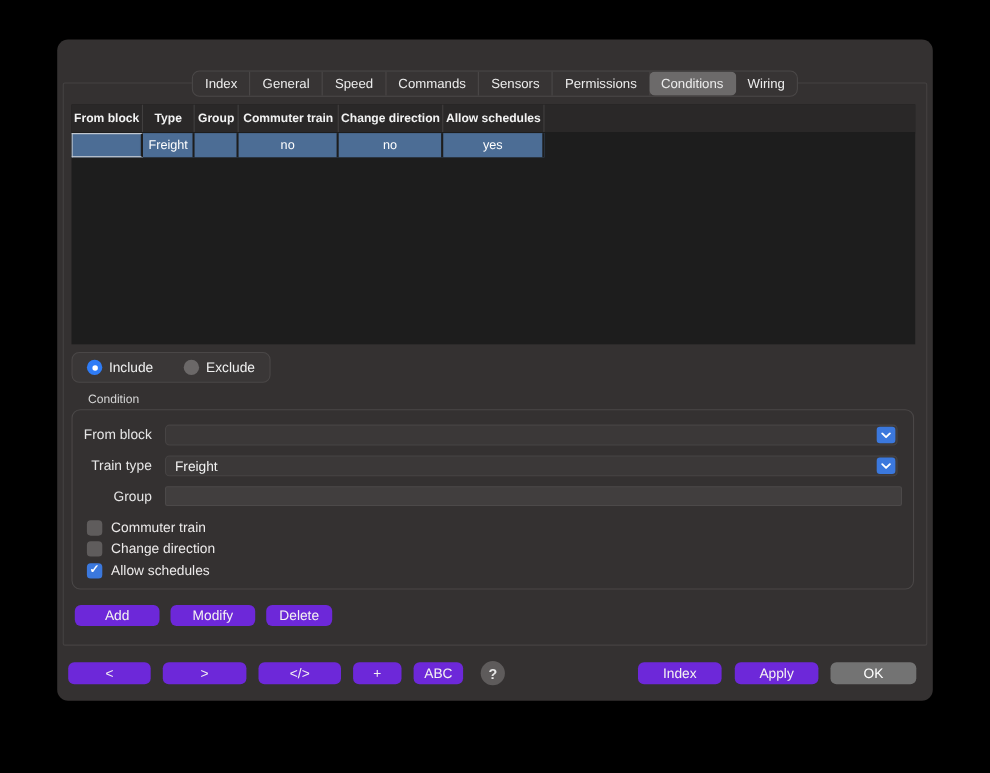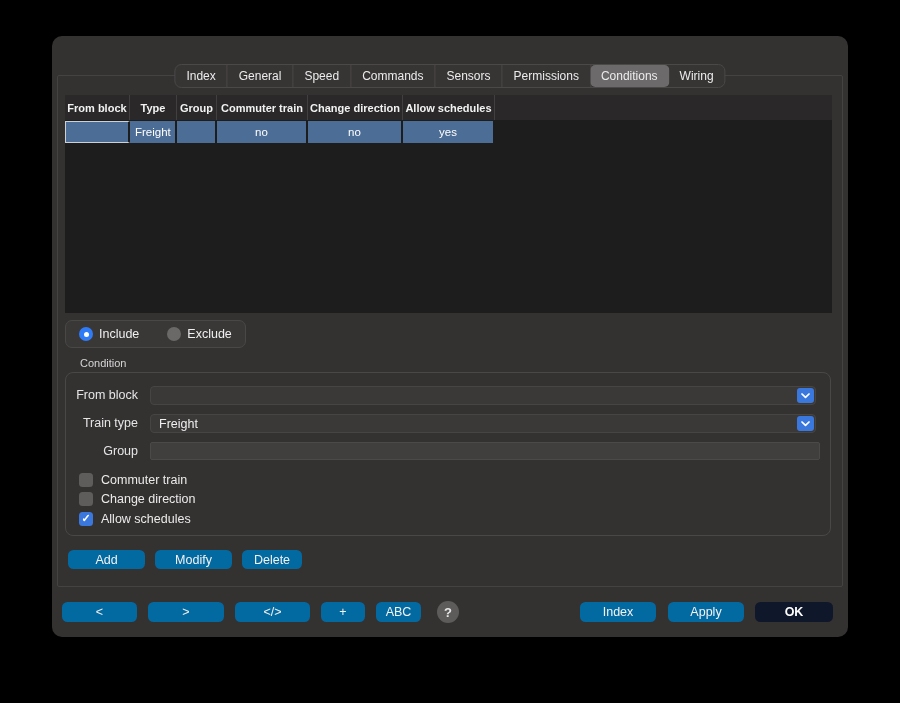--- a/index.html
+++ b/index.html
@@ -108,26 +108,26 @@
   .checkrow{position:absolute;left:27px;display:flex;align-items:center;gap:8px;height:15px;}
   .checkbox{
     width:14px;height:14px;border-radius:3.5px;background:#5f5c5c;flex:none;
     display:flex;align-items:center;justify-content:center;
     font-size:11px;font-weight:bold;color:transparent;line-height:1;
   }
   .checkbox.on{background:#3b78dd;color:#fff;}
   .checklabel{font-size:12.5px;color:#eceaea;white-space:nowrap;}
   
   .gbtn{
-    position:absolute;height:20px;background:#0369a1;border:none;border-radius:5.5px;
+    position:absolute;height:20px;background:#6d28d9;border:none;border-radius:5.5px;
     font-family:"Liberation Sans",sans-serif;font-size:12.5px;color:#f4f2f2;
     display:flex;align-items:center;justify-content:center;padding:0;box-sizing:border-box;
     cursor:default;white-space:nowrap;
   }
-  .gbtn.primary{background:#0f172a;color:#fff;font-weight:bold;}
+  .gbtn.primary{background:#737373;color:#fff;}
   .helpbtn{
     position:absolute;width:22px;height:22px;border-radius:50%;background:#5e5b5b;
     display:flex;align-items:center;justify-content:center;font-size:13px;font-weight:bold;color:#e8e8e8;
   }
 </style>
 </head>
 <body>
 
 <div class="window">
 

